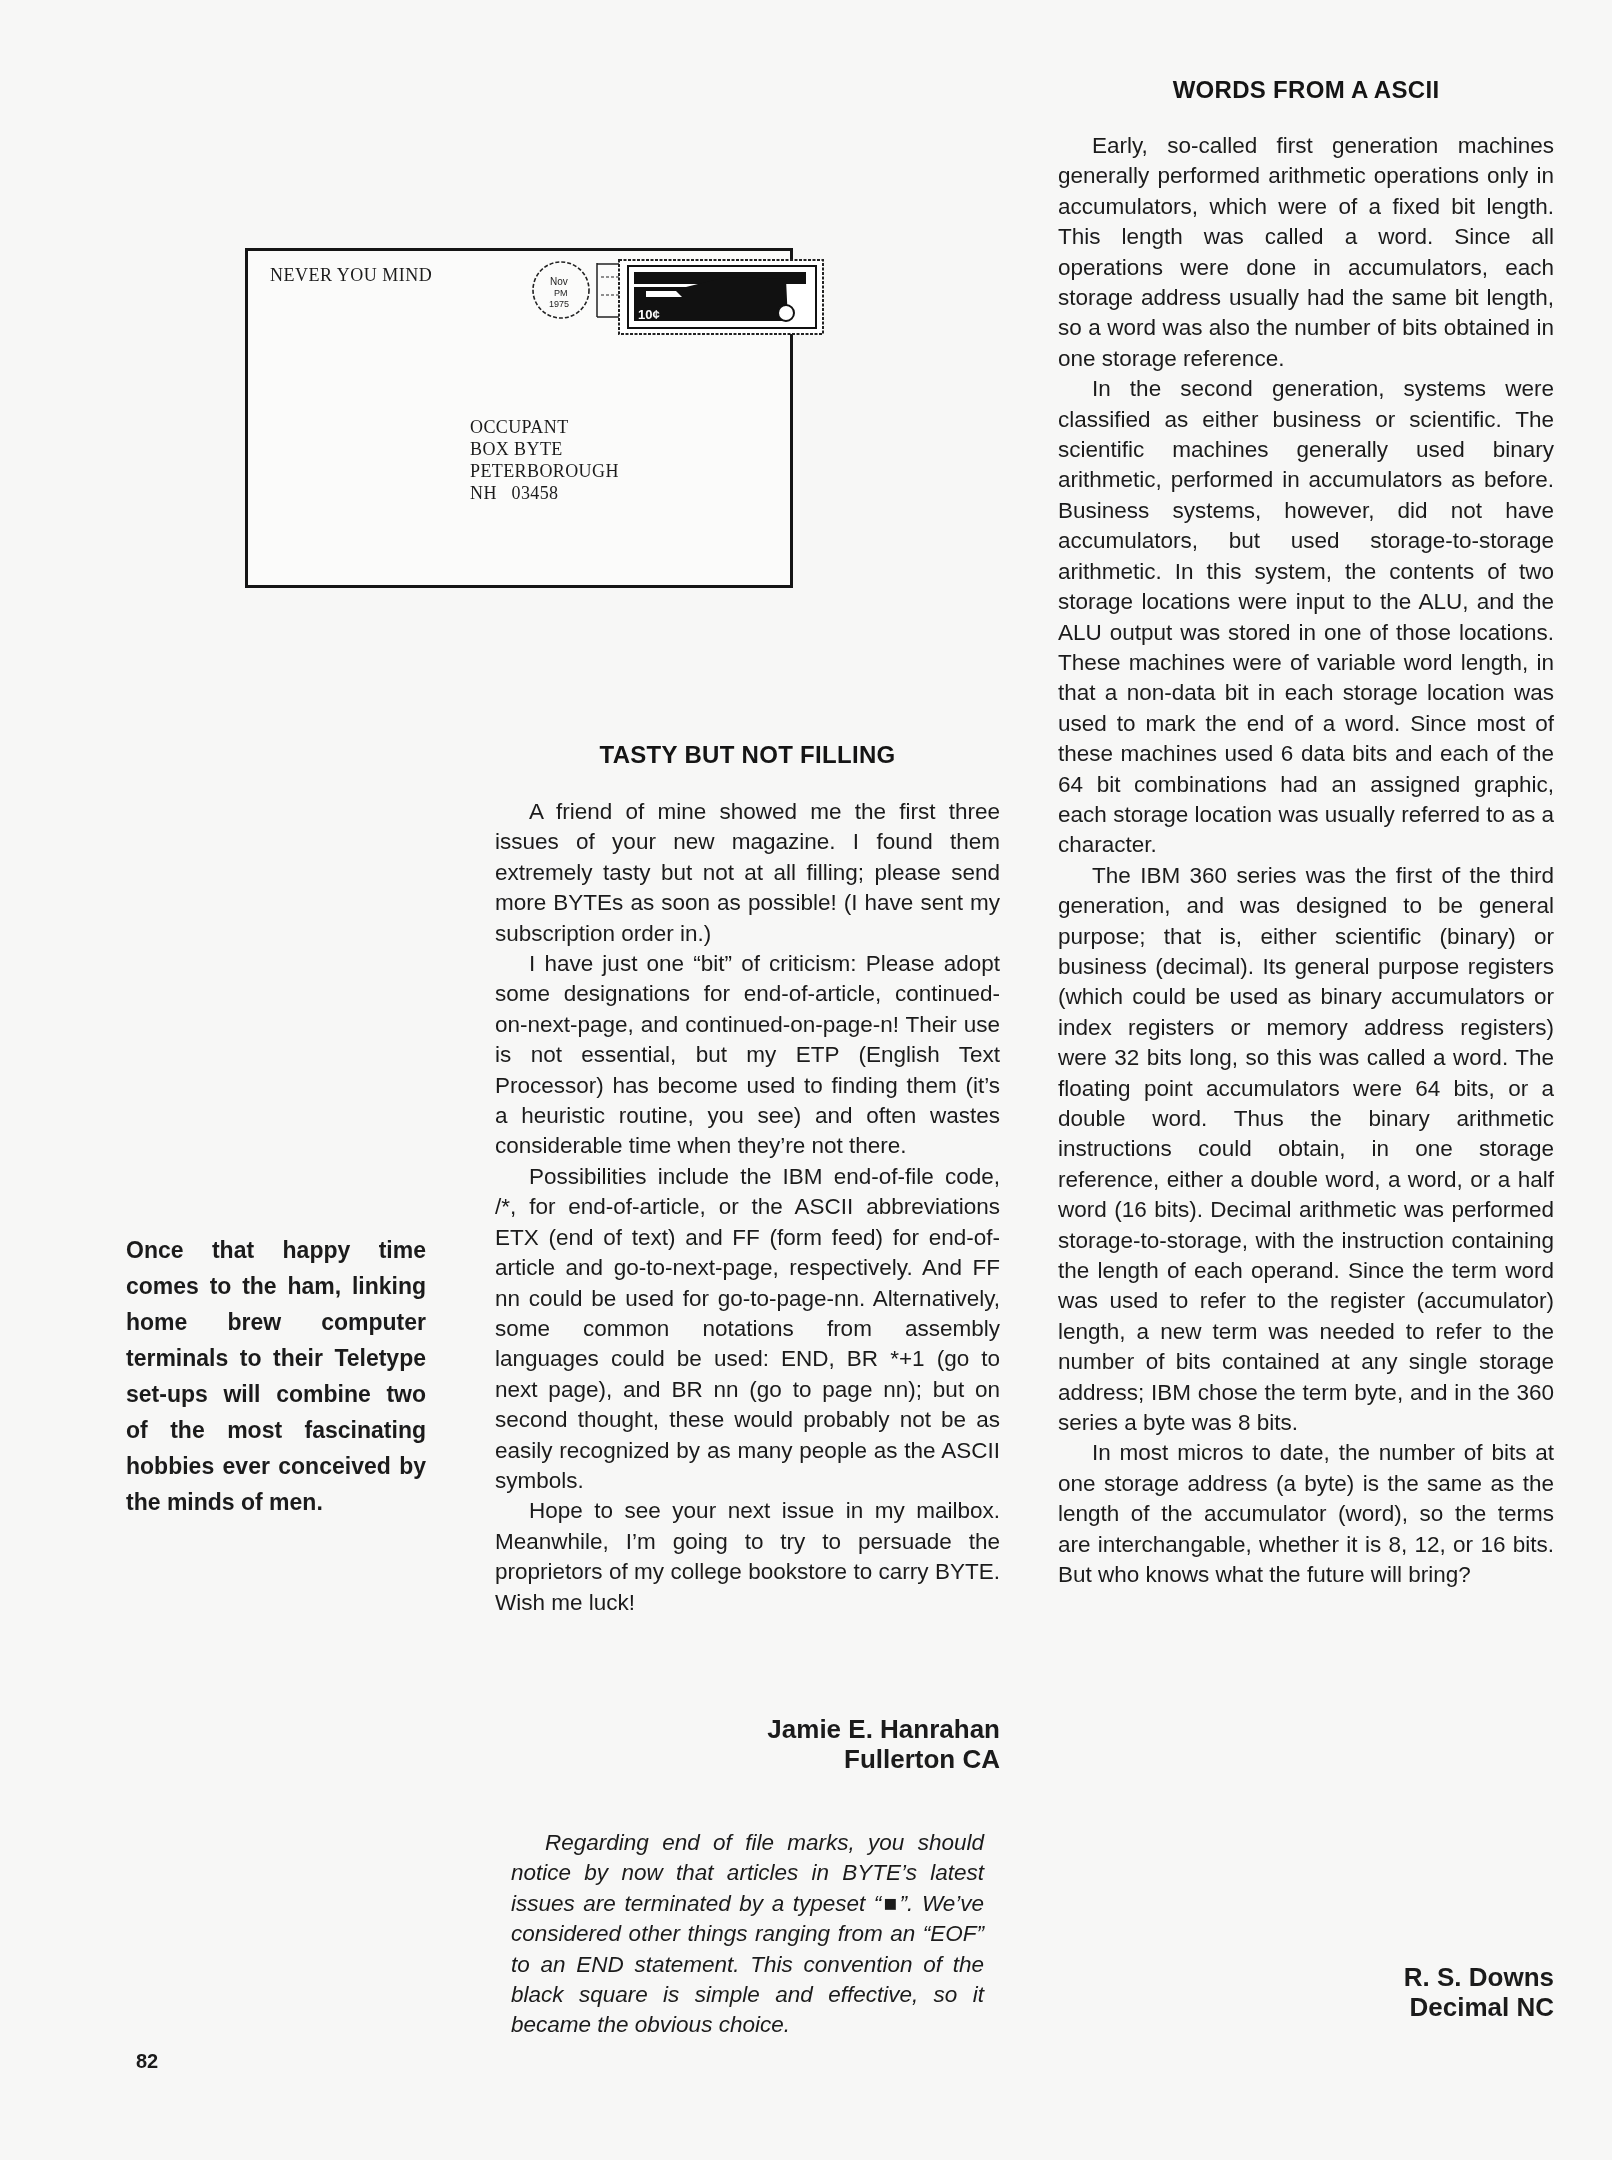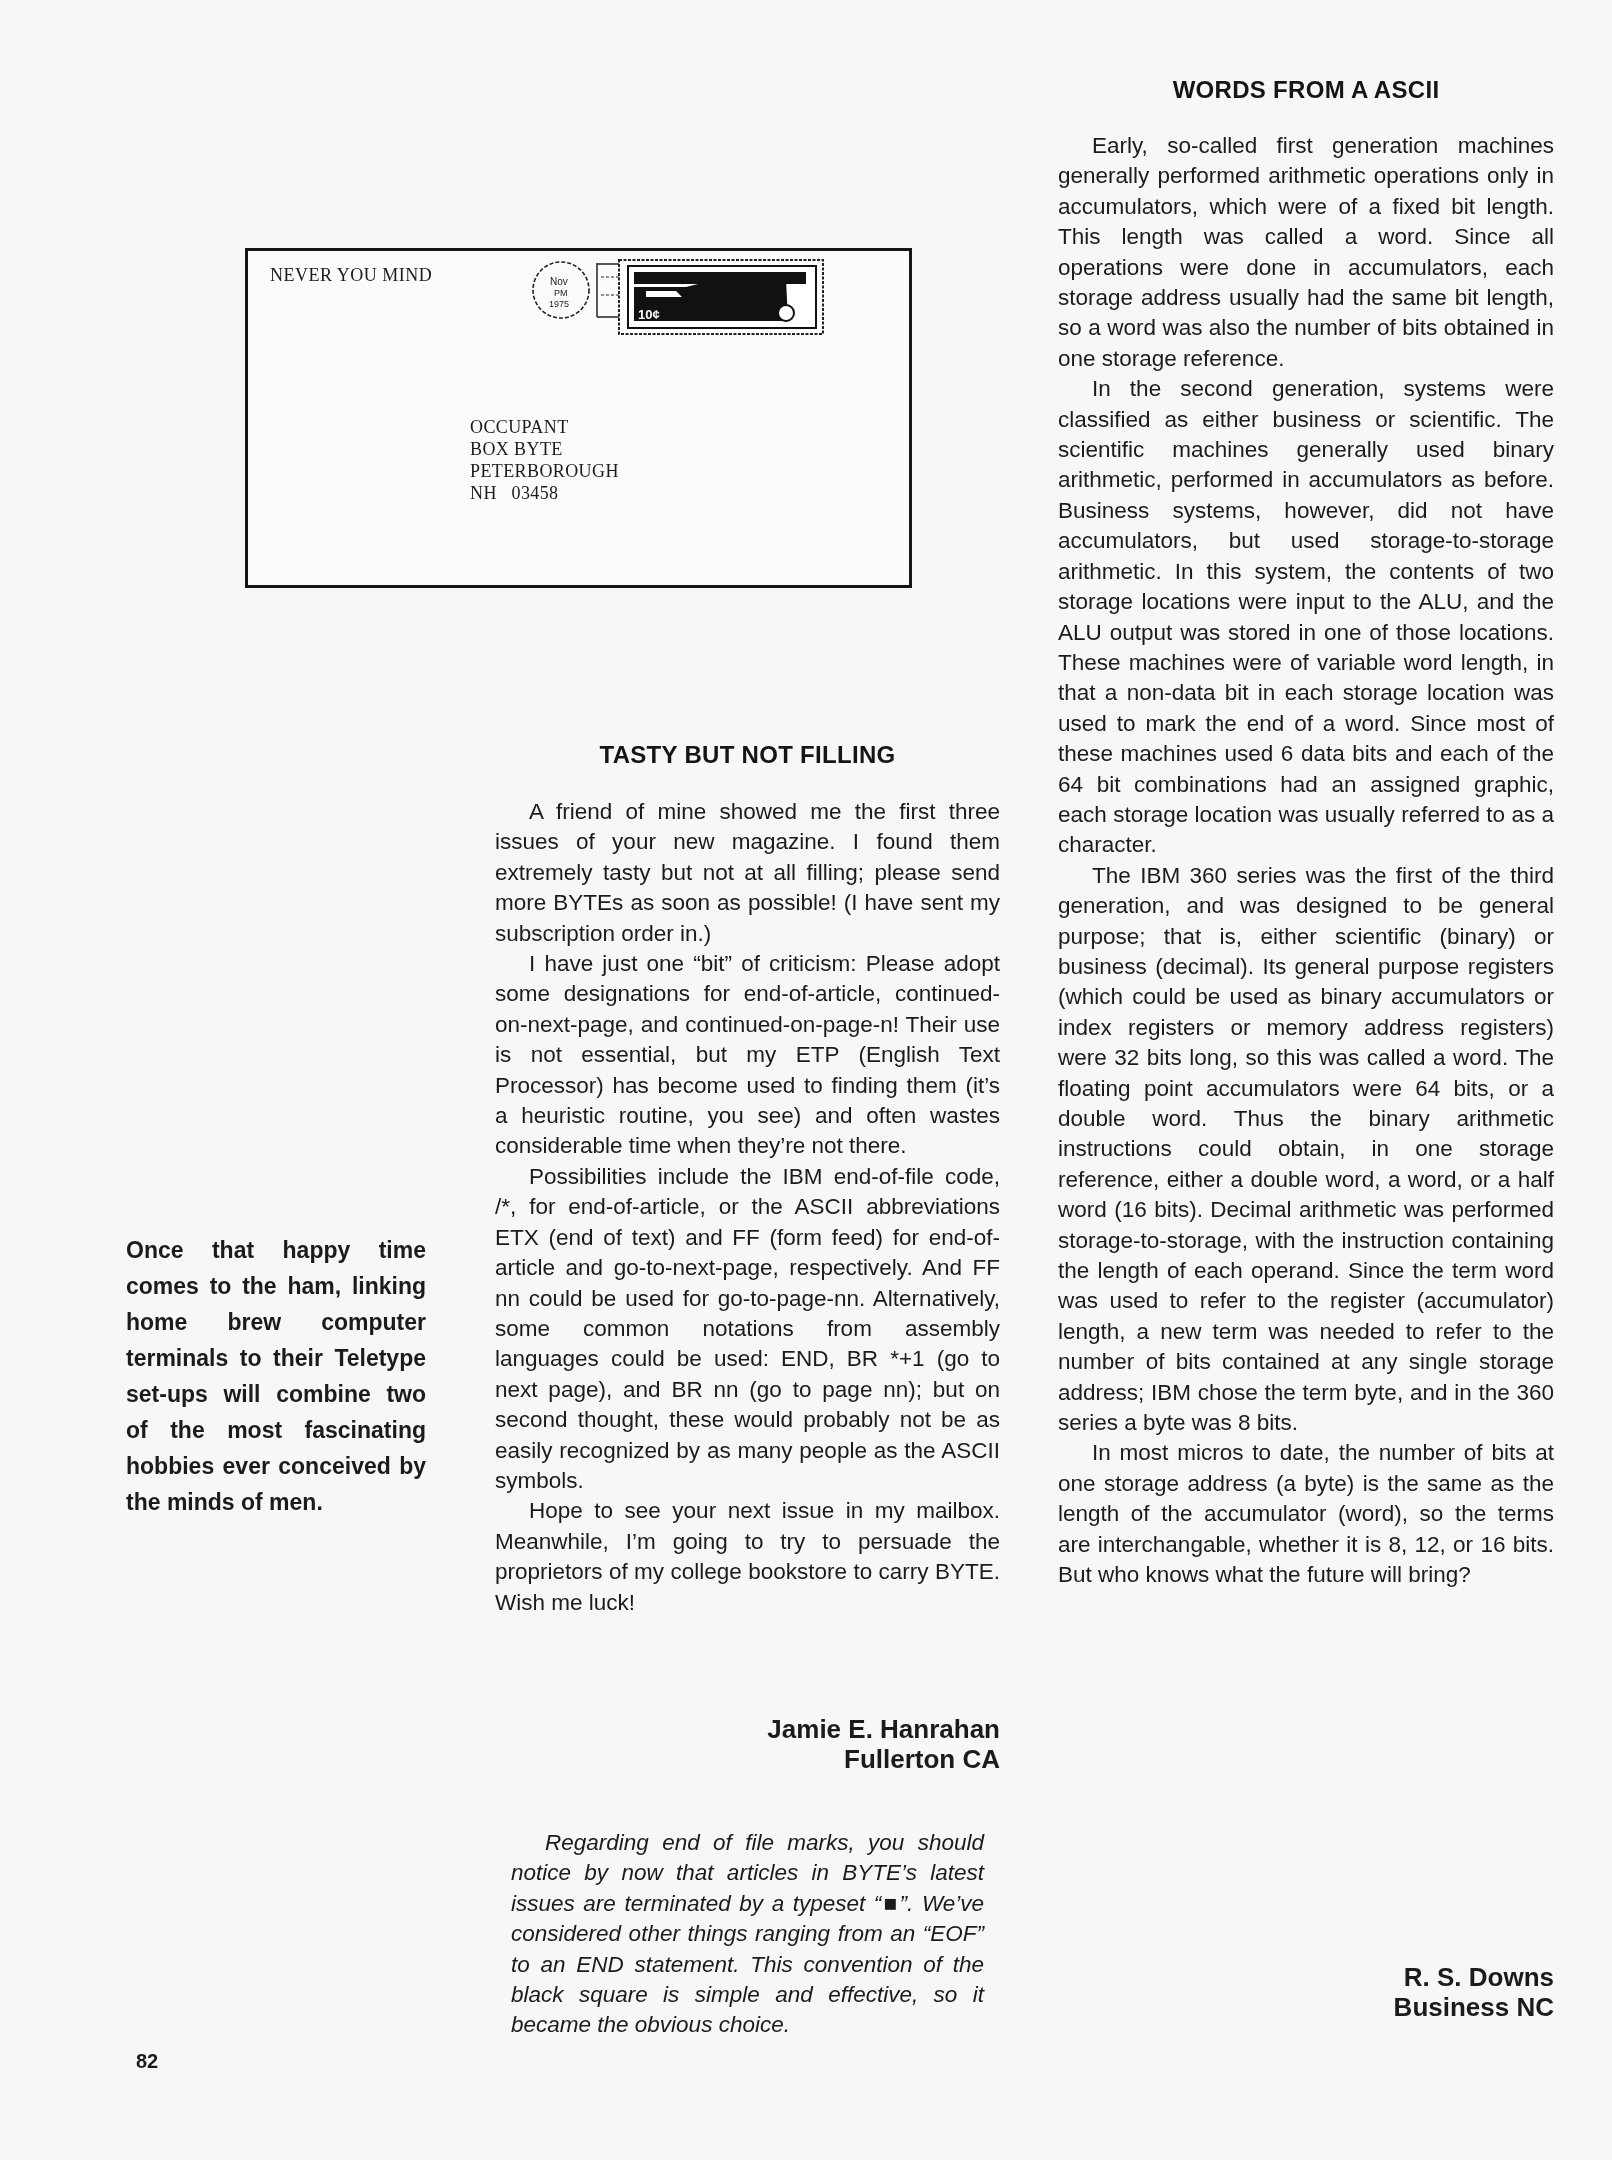--- a/index.html
+++ b/index.html
@@ -7,21 +7,21 @@
     width: 1612px; height: 2160px;
     background: #f7f7f6;
     position: relative;
     overflow: hidden;
     color: #1b1b1b;
     font-family: "Liberation Sans", "DejaVu Sans", sans-serif;
   }
   .envelope {
     position: absolute;
     left: 245px; top: 248px;
-    width: 667px; height: 340px;
+    width: 548px; height: 340px;
     border: 3px solid #151515;
     box-sizing: border-box;
     background: #fbfbfa;
     font-family: "Liberation Serif", "DejaVu Serif", serif;
   }
   .env-return {
     position: absolute; left: 22px; top: 14px;
     font-size: 18px; letter-spacing: 0.5px;
   }
   .env-address {
@@ -127,21 +127,21 @@
 
 <div class="heading h-right">WORDS FROM A ASCII</div>
 <div class="col col-right">
   <p>Early, so-called first generation machines generally performed arithmetic operations only in accumulators, which were of a fixed bit length. This length was called a word. Since all operations were done in accumula­tors, each storage address usually had the same bit length, so a word was also the number of bits obtained in one storage reference.</p>
   <p>In the second generation, systems were classified as either business or scientific. The scientific machines generally used binary arithmetic, performed in accumulators as before. Business systems, however, did not have accumulators, but used storage-to-storage arithmetic. In this system, the con­tents of two storage locations were input to the ALU, and the ALU output was stored in one of those locations. These machines were of variable word length, in that a non-data bit in each storage location was used to mark the end of a word. Since most of these machines used 6 data bits and each of the 64 bit combinations had an assigned graphic, each storage location was usually referred to as a character.</p>
   <p>The IBM 360 series was the first of the third generation, and was designed to be general purpose; that is, either scientific (binary) or business (decimal). Its general purpose registers (which could be used as binary accumulators or index registers or memory address registers) were 32 bits long, so this was called a word. The floating point accumulators were 64 bits, or a double word. Thus the binary arithmetic instruc­tions could obtain, in one storage reference, either a double word, a word, or a half word (16 bits). Decimal arithmetic was performed storage-to-storage, with the instruction con­taining the length of each operand. Since the term word was used to refer to the register (accumulator) length, a new term was needed to refer to the number of bits contained at any single storage address; IBM chose the term byte, and in the 360 series a byte was 8 bits.</p>
   <p>In most micros to date, the number of bits at one storage address (a byte) is the same as the length of the accumulator (word), so the terms are interchangable, whether it is 8, 12, or 16 bits. But who knows what the future will bring?</p>
 </div>
 <div class="signature sig-right">
   <div>R. S. Downs</div>
-  <div>Business NC</div>
+  <div>Decimal NC</div>
 </div>
 
 <div class="heading h-mid">TASTY BUT NOT FILLING</div>
 <div class="col col-mid">
   <p>A friend of mine showed me the first three issues of your new magazine. I found them extremely tasty but not at all filling; please send more BYTEs as soon as possible! (I have sent my subscription order in.)</p>
   <p>I have just one “bit” of criticism: Please adopt some designations for end-of-article, continued-on-next-page, and continued-on-page-n! Their use is not essential, but my ETP (English Text Processor) has become used to finding them (it’s a heuristic routine, you see) and often wastes considerable time when they’re not there.</p>
   <p>Possibilities include the IBM end-of-file code, /*, for end-of-article, or the ASCII abbreviations ETX (end of text) and FF (form feed) for end-of-article and go-to-next-page, respectively. And FF nn could be used for go-to-page-nn. Alternatively, some common notations from assembly languages could be used: END, BR *+1 (go to next page), and BR nn (go to page nn); but on second thought, these would probably not be as easily recognized by as many people as the ASCII symbols.</p>
   <p>Hope to see your next issue in my mailbox. Meanwhile, I’m going to try to persuade the proprietors of my college book­store to carry BYTE. Wish me luck!</p>
 </div>
 <div class="signature sig-mid">

